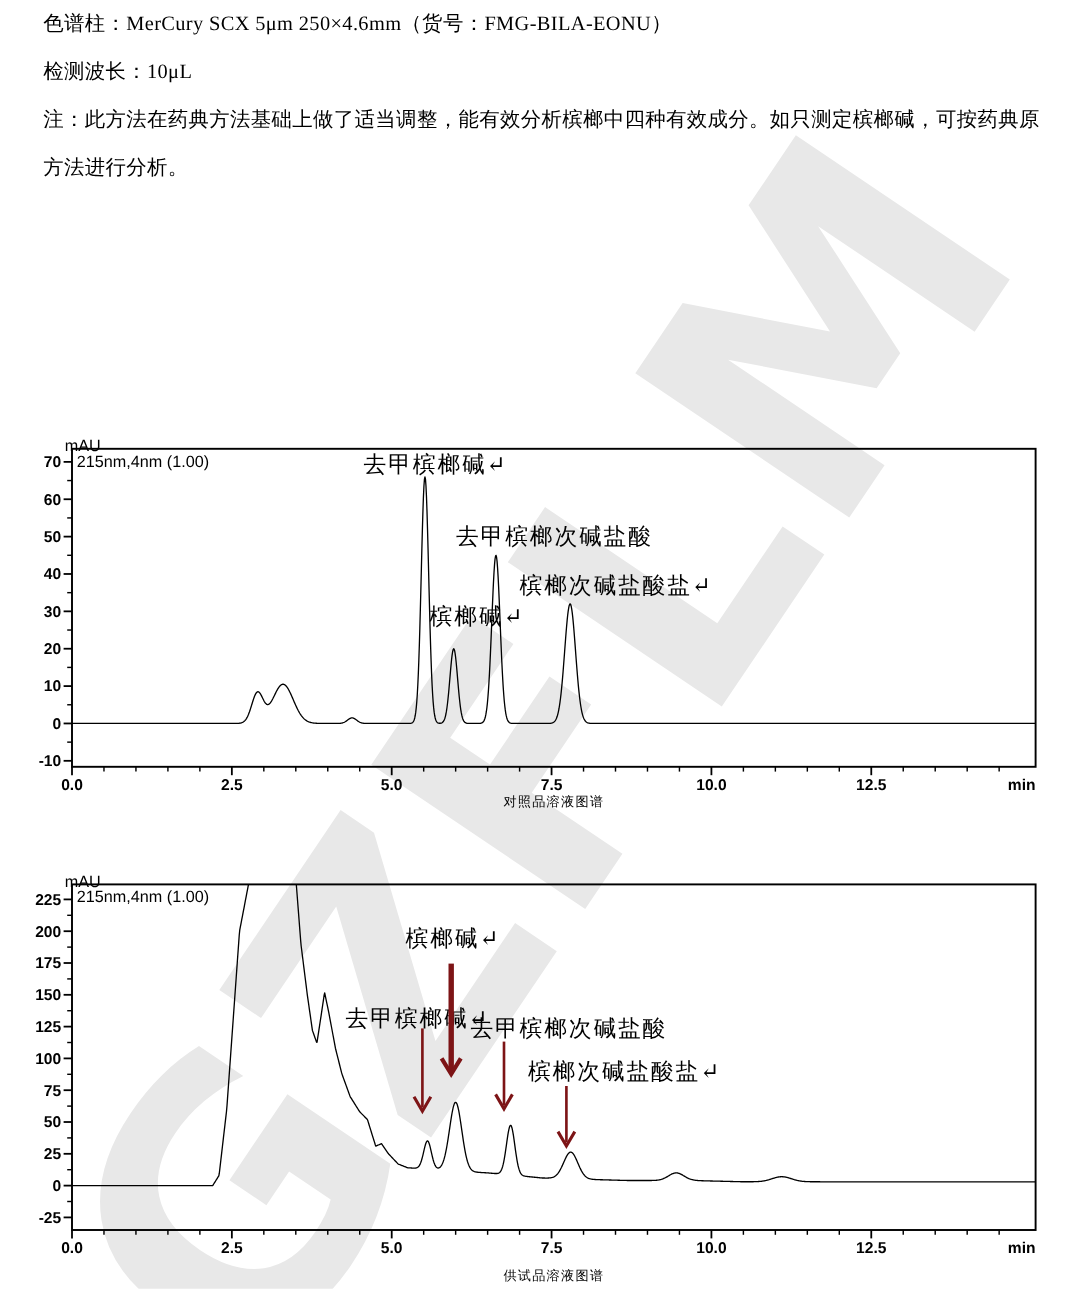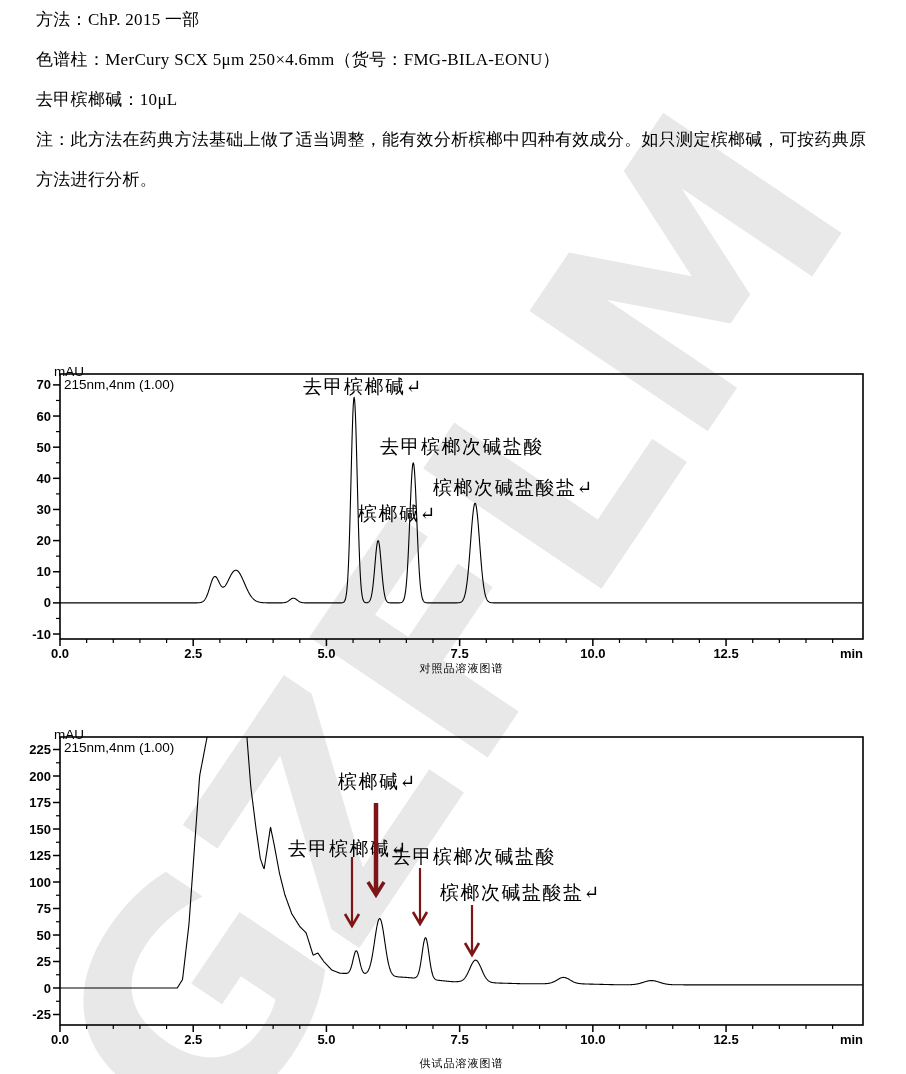--- a/index.html
+++ b/index.html
@@ -29,23 +29,22 @@
   #cap2{top:1056px;}
 </style>
 </head>
 <body>
 
 <div class="watermark">
   <span>GZFLM</span>
 </div>
 
 <div class="info">
-  <p>方法：ChP. 2015  一部</p>
   <p>色谱柱：MerCury SCX 5μm 250×4.6mm（货号：FMG-BILA-EONU）</p>
-  <p>去甲槟榔碱：10μL</p>
+  <p>检测波长：10μL</p>
   <p>注：此方法在药典方法基础上做了适当调整，能有效分析槟榔中四种有效成分。如只测定槟榔碱，可按药典原方法进行分析。</p>
 </div>
 
 <svg id="chart-svg" width="906" height="1074">
     <g>
       <clipPath id="clip0">
         <rect x="60" y="374" width="803" height="265"></rect>
       </clipPath>
       <rect x="60" y="374" width="803" height="265" fill="none" stroke="#000" stroke-width="1.6"></rect>
       <g font-family="&quot;Liberation Sans&quot;,&quot;DejaVu Sans&quot;,sans-serif" font-weight="bold" font-size="13px">

